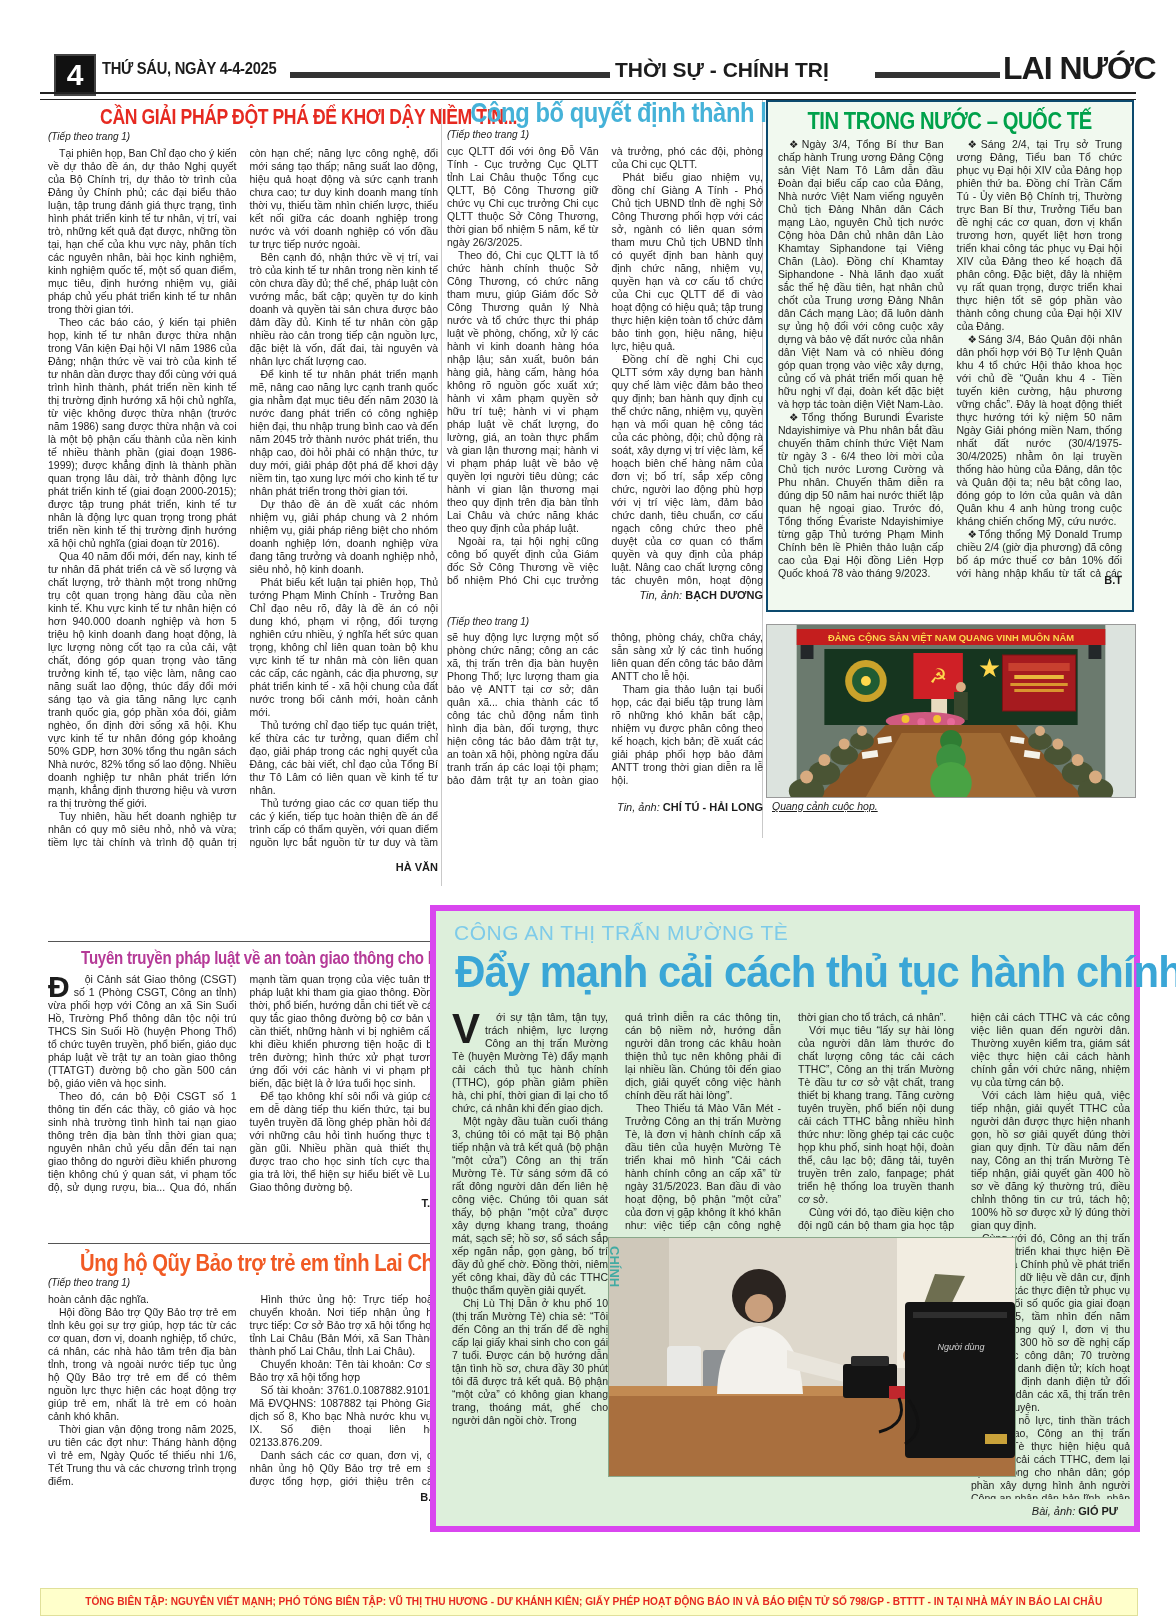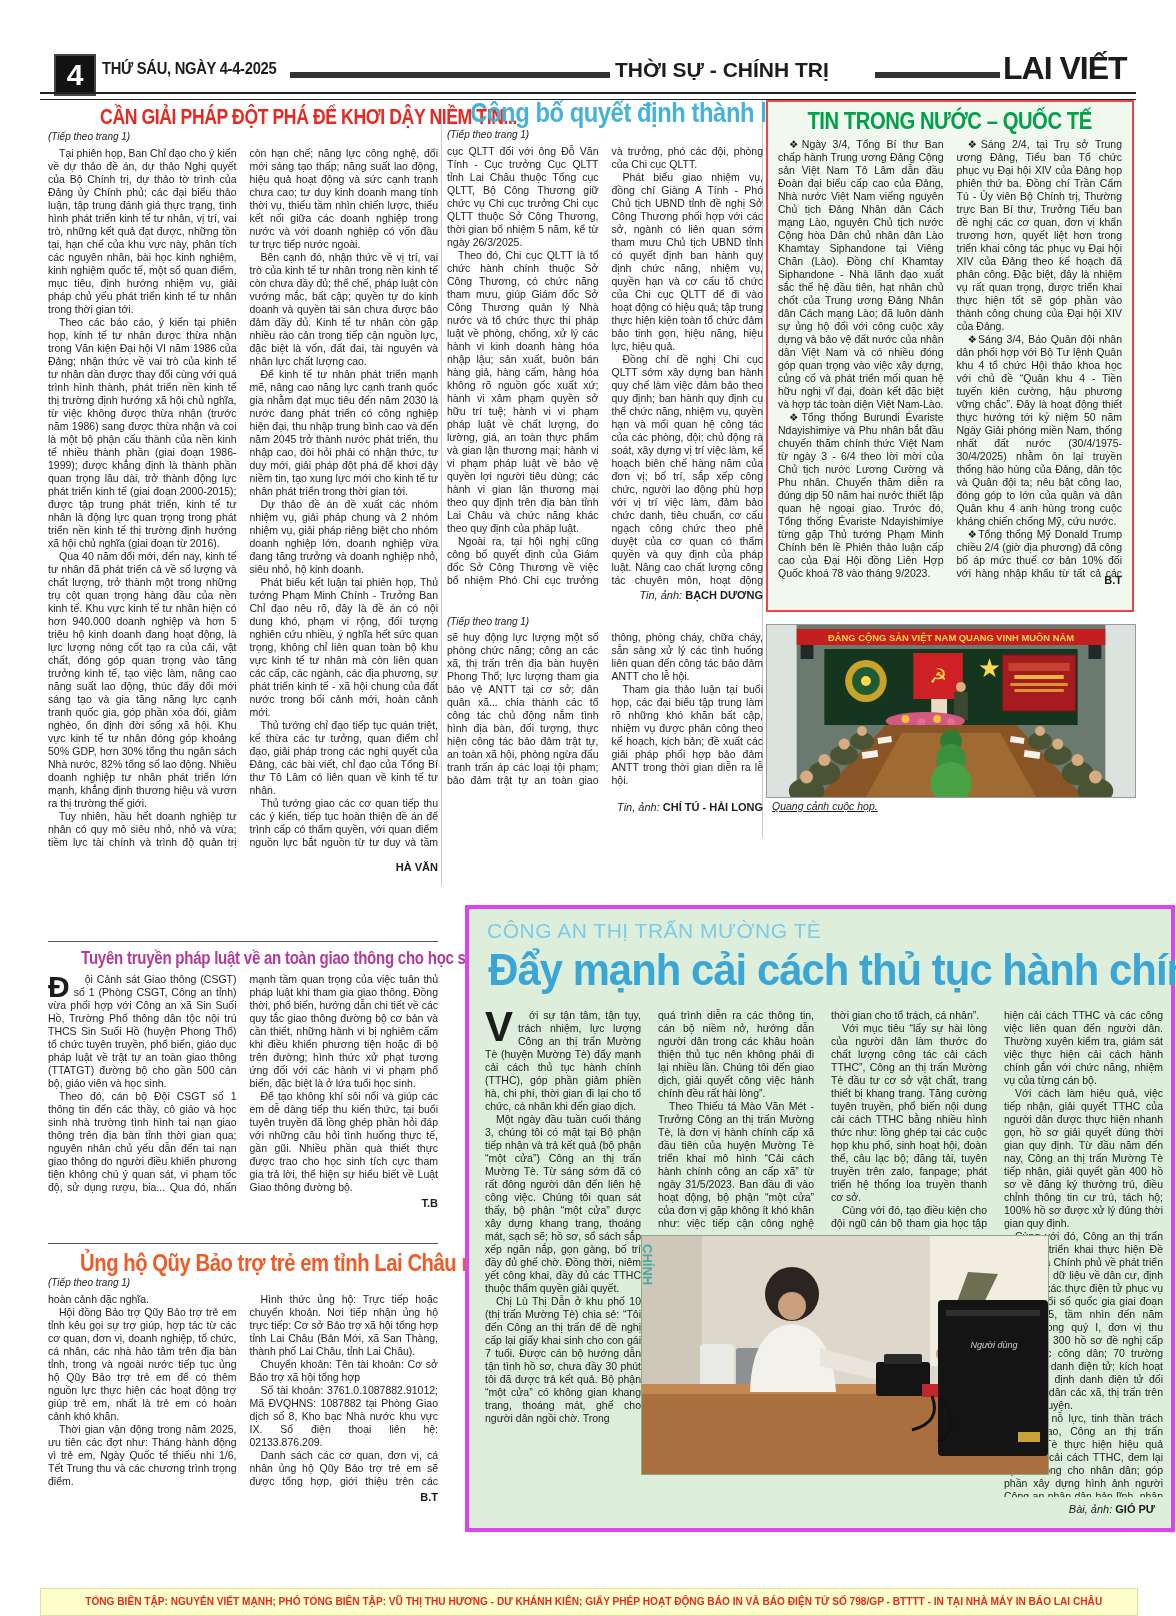--- a/index.html
+++ b/index.html
@@ -12,39 +12,39 @@
   .paras p{margin:0;text-indent:11px;}
   .cont p:first-child{text-indent:0;}
   .byline{font-weight:bold;font-size:11px;text-align:right;padding-top:2px;}
   .byline .pre{font-weight:normal;font-style:italic;}
   .contline{font-style:italic;font-weight:normal;text-align:left;font-size:10px;}
   .dcap{float:left;font-weight:bold;font-size:30px;line-height:25px;padding:1px 4px 0 0;}
   .dcap.big{font-size:42px;line-height:34px;padding-right:5px;}
   .caption{font-style:italic;font-size:10.5px;line-height:13px;text-decoration:underline;}
   .vrule{width:1px;background:#c9c9c9;}
   .hrule{height:1px;background:#555;}
-  .newsbox{background:#f1f9ef;border:2px solid #ef4444;}
-  .featbox{background:#ddefdb;border:4px solid #d946ef;margin-left:35px;}
+  .newsbox{background:#f1f9ef;border:2px solid #0c4a6e;}
+  .featbox{background:#ddefdb;border:6px solid #d946ef;}
   .fcol{position:absolute;overflow:hidden;text-align:justify;font-size:10.5px;line-height:13px;}
   svg text{font-family:"Liberation Sans","DejaVu Sans",sans-serif;}
 </style>
 </head>
 <body>
 
 <div id="page">
 
   <div class="abs" style="left:40px;top:50px;width:1096px;height:48px;">
     <div class="abs" style="left:14px;top:4px;width:38px;height:38px;background:#111;color:#fff;text-align:center;font-weight:bold;font-size:30px;line-height:38px;border:2px solid #444;">
       <span>4</span>
     </div>
     <div class="abs" style="left:62px;top:10px;font-weight:bold;font-size:16px;letter-spacing:-0.3px;transform:scaleX(.92);transform-origin:left;white-space:nowrap;">THỨ SÁU, NGÀY 4-4-2025</div>
     <div class="abs" style="left:250px;top:22px;width:320px;height:6px;background:#333;"></div>
     <div class="abs" style="left:575px;top:8px;font-weight:bold;font-size:21px;white-space:nowrap;">THỜI SỰ - CHÍNH TRỊ</div>
     <div class="abs" style="left:835px;top:22px;width:125px;height:6px;background:#333;"></div>
-    <div class="abs" style="left:963px;top:0px;font-weight:bold;font-size:32px;letter-spacing:-1px;white-space:nowrap;">LAI VIẾT</div>
+    <div class="abs" style="left:963px;top:0px;font-weight:bold;font-size:32px;letter-spacing:-1px;white-space:nowrap;">LAI NƯỚC</div>
     <div class="abs" style="left:0;top:42px;width:1096px;height:5px;border-top:2px solid #222;border-bottom:1px solid #222;"></div>
   </div>
 
   <div class="abs vrule" style="left:441px;top:108px;height:778px;"></div>
   <div class="abs vrule" style="left:762px;top:100px;height:738px;"></div>
 
   <div class="abs" style="left:48px;top:104px;width:390px;">
     <div style="text-align:left;">
       <span class="hl" style="font-size:22px;color:#e62a21;transform:scaleX(.8);letter-spacing:-0.5px;">CẦN GIẢI PHÁP ĐỘT PHÁ ĐỂ KHƠI DẬY NIỀM TIN...</span>
     </div>

